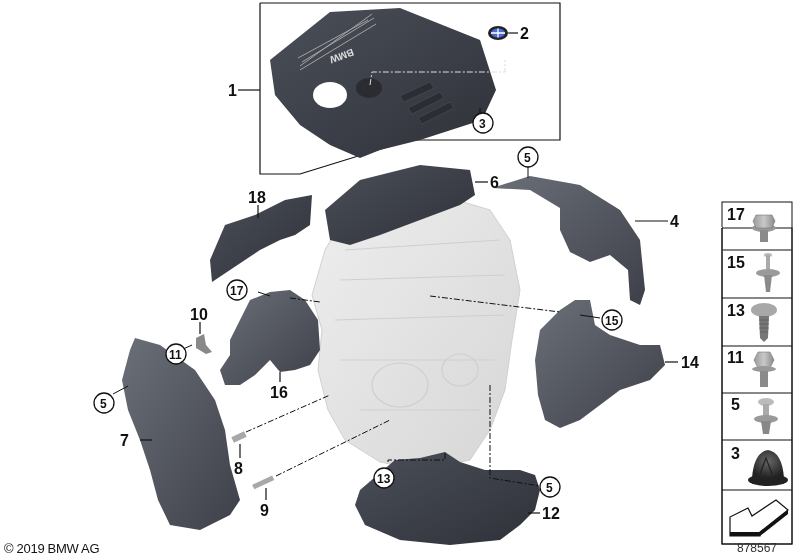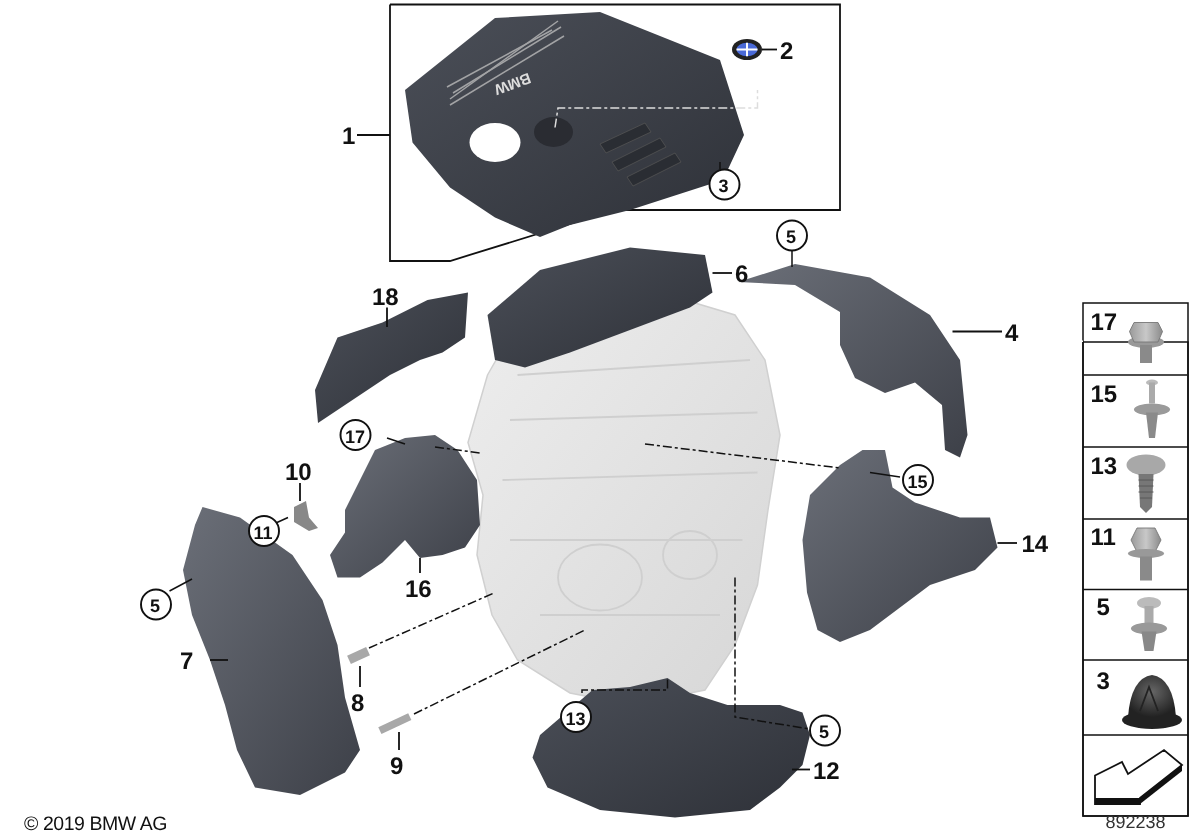--- a/index.html
+++ b/index.html
@@ -1,21 +1,21 @@
 <!DOCTYPE html>
 <html><head>
 <meta charset="utf-8">
 <style>
   html,body{margin:0;padding:0;background:#fff;}
   #canvas{position:relative;width:800px;height:560px;overflow:hidden;background:#fff;font-family:"Liberation Sans",sans-serif;}
   svg.diagram{position:absolute;left:0;top:0;}
   .lbl{font-family:"Liberation Sans",sans-serif;font-weight:bold;font-size:16px;fill:#111;}
   .clbl{font-family:"Liberation Sans",sans-serif;font-weight:bold;font-size:12px;fill:#111;}
   .footer{position:absolute;font-family:"Liberation Sans",sans-serif;color:#111;}
-  #copyright{left:16px;top:541px;font-size:13px;letter-spacing:-0.3px;}
+  #copyright{left:4px;top:541px;font-size:13px;letter-spacing:-0.3px;}
   #diagram-id{left:737px;top:541px;font-size:12px;color:#333;}
   .legend-num{font-family:"Liberation Sans",sans-serif;font-weight:bold;font-size:16px;fill:#111;}
 </style>
 </head>
 <body>
 
 <div id="canvas">
 
 <svg class="diagram" width="800" height="560" viewBox="0 0 800 560">
   <defs>
@@ -327,15 +327,15 @@
   </g>
 
   <g>
     <path d="M730,517 L730,536 L760,536 L760,532 L788,510 L776,500 L752,516 L748,508 Z" fill="#fff" stroke="#111" stroke-width="1.2"></path>
     <path d="M730,532 L760,532 L760,536 L730,536 Z" fill="#111"></path>
     <path d="M760,532 L788,510 L788,514 L760,536 Z" fill="#111"></path>
   </g>
 </svg>
 
 <div id="copyright" class="footer">© 2019 BMW AG</div>
-<div id="diagram-id" class="footer">892238</div>
+<div id="diagram-id" class="footer">878567</div>
 
 </div>
 
 </body></html>

